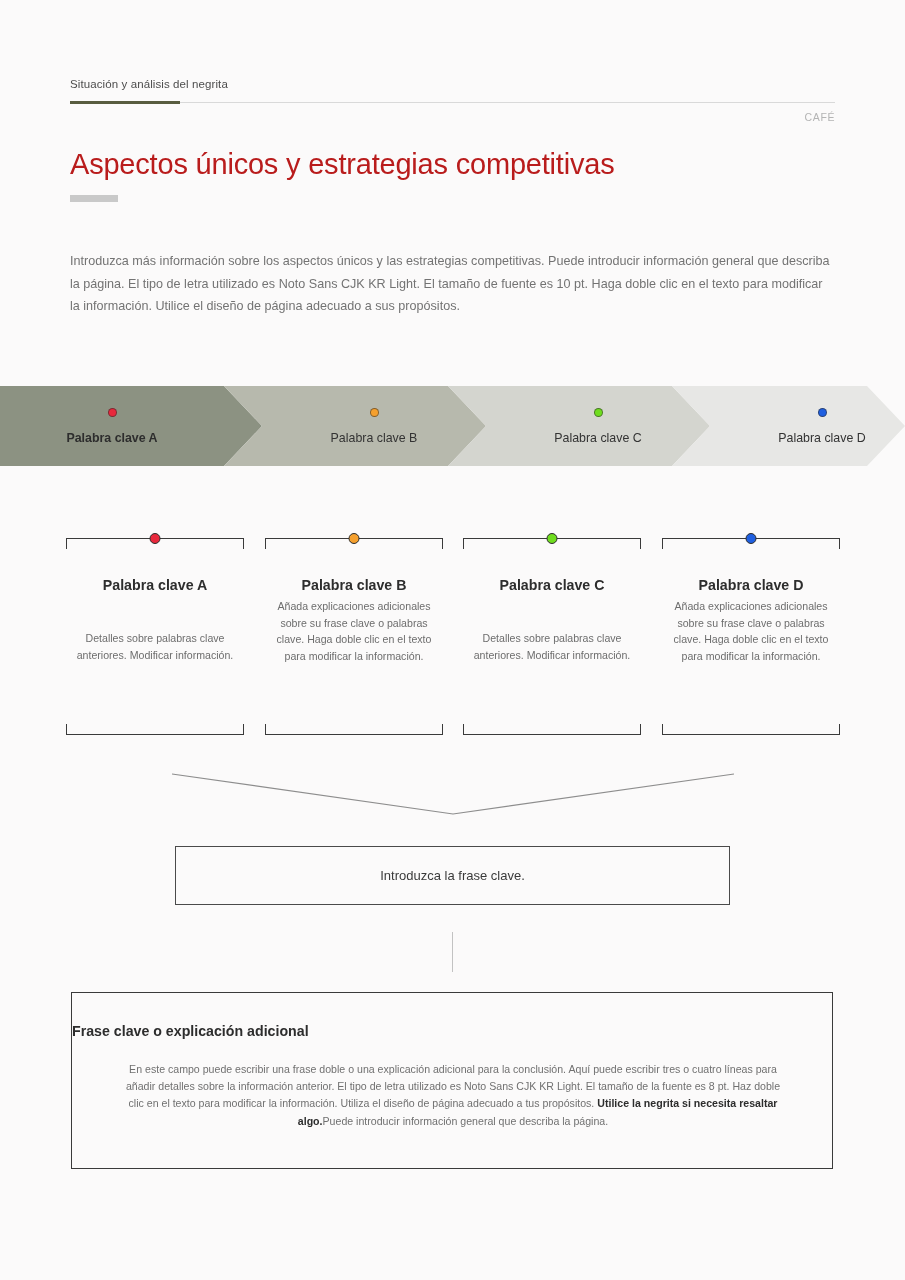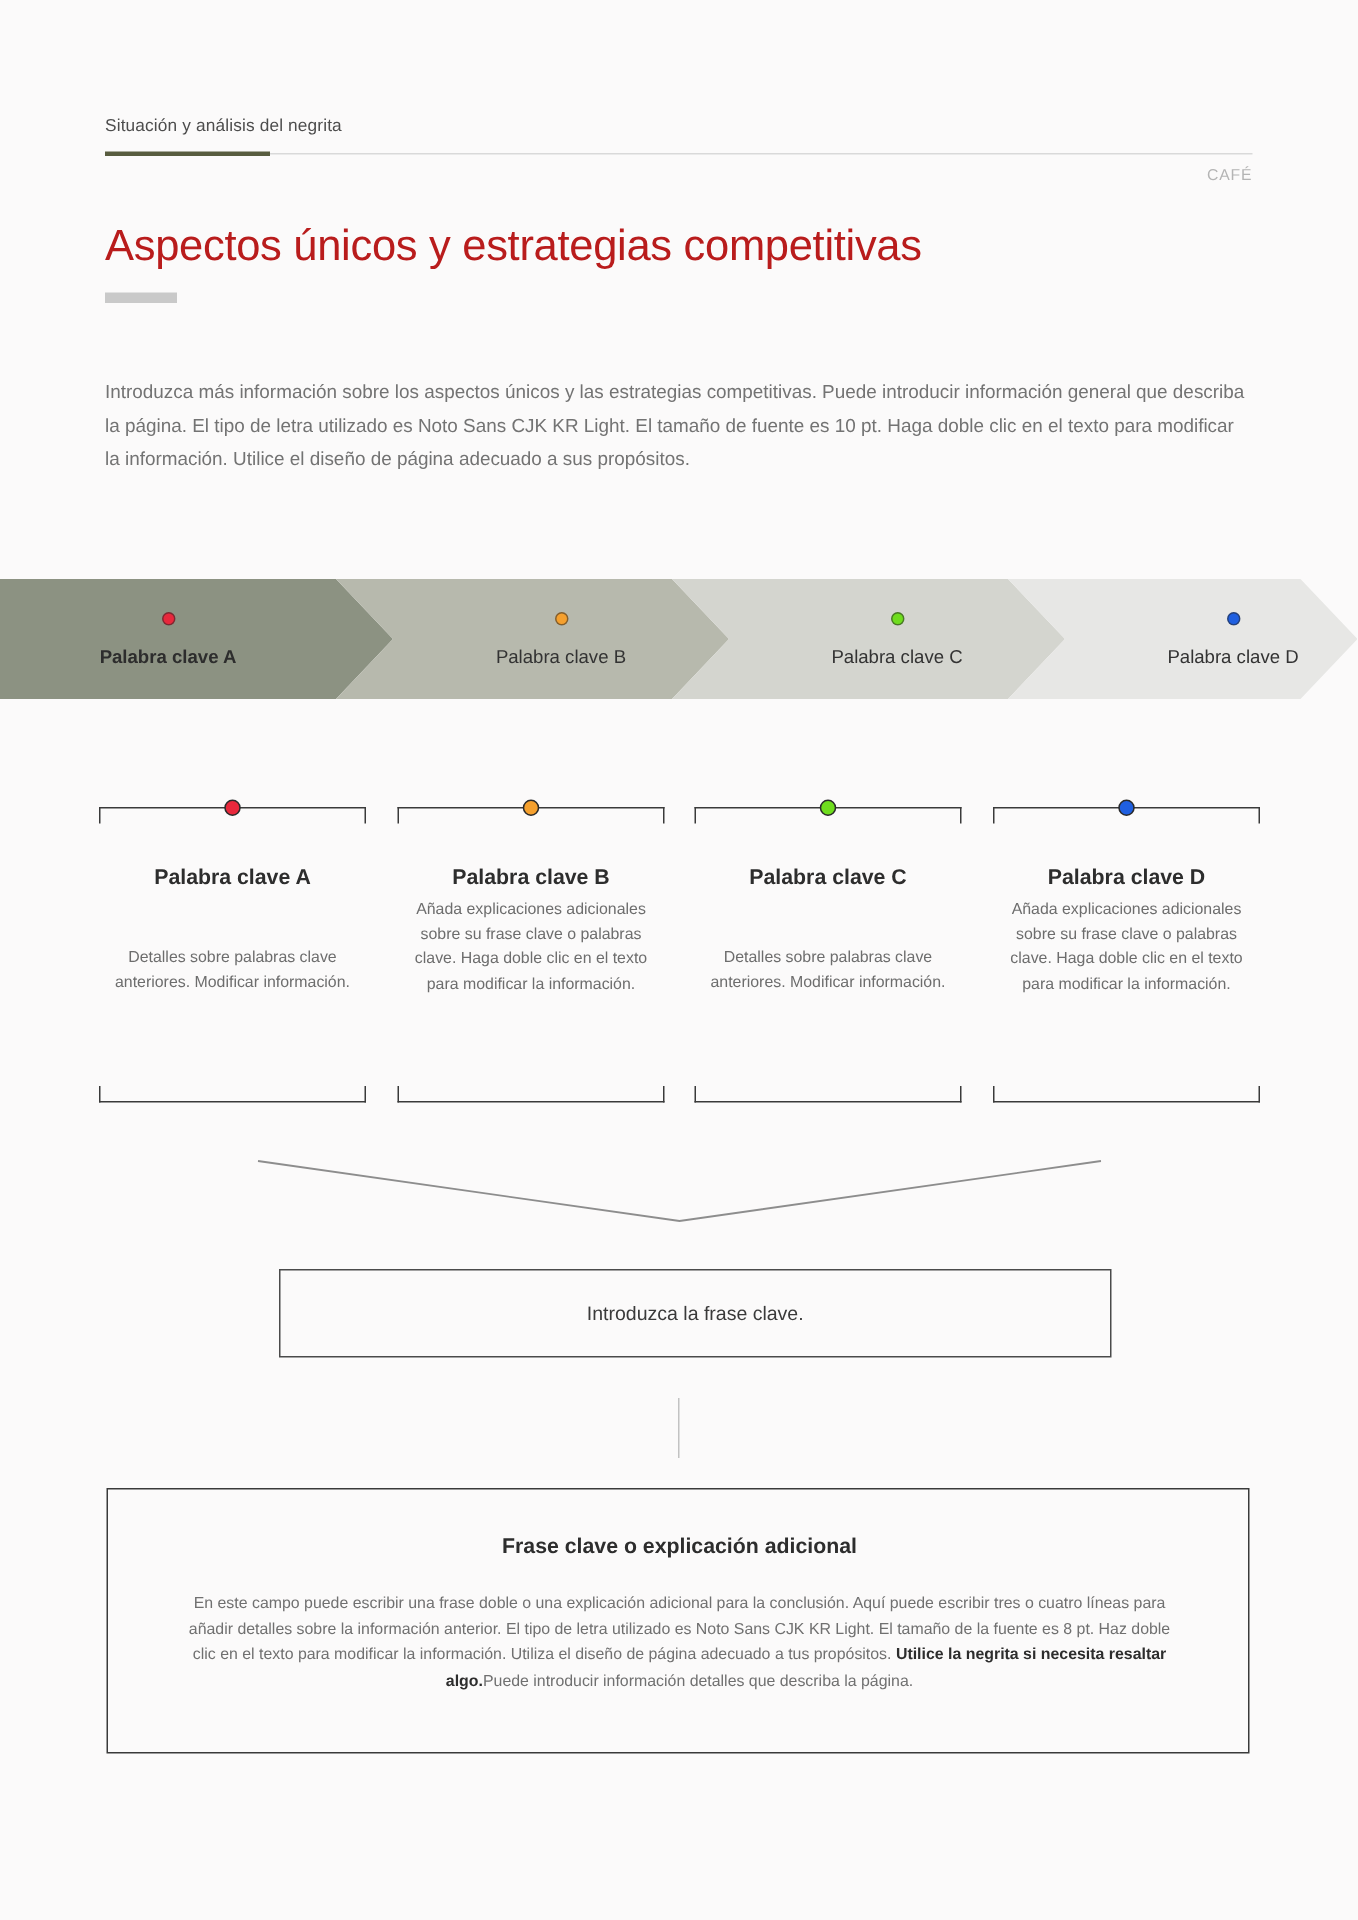--- a/index.html
+++ b/index.html
@@ -230,21 +230,20 @@
     position: absolute;
     left: 175px;
     top: 846px;
     width: 555px;
     height: 59px;
     border: 1.3px solid #4a4a4a;
     background: #fbfafa;
     display: flex;
     align-items: center;
     justify-content: center;
-    margin-left: 11px;
   }
   .phrase-box-text {
     font-size: 13px;
     color: #3a3a3a;
     font-weight: 400;
   }
 
   
   .vtick {
     position: absolute;
@@ -263,21 +262,20 @@
     width: 762px;
     height: 177px;
     border: 1.3px solid #3a3a3a;
     background: #fbfafa;
   }
   .concl-title {
     position: absolute;
     left: 0;
     top: 30px;
     width: 762px;
-    text-align: center;
     font-size: 14.2px;
     font-weight: 700;
     color: #2d2d2d;
   }
   .concl-body {
     position: absolute;
     left: 46px;
     top: 68px;
     width: 670px;
     text-align: center;
@@ -376,17 +374,17 @@
     <span class="phrase-box-text">Introduzca la frase clave.</span>
   </div>
 
   <div class="vtick"></div>
 
   <div class="concl-box">
     <div class="concl-title">Frase clave o explicación adicional</div>
     <div class="concl-body">
       <span>En este campo puede escribir una frase doble o una explicación adicional para la conclusión.</span>
       <span>Aquí puede escribir tres o cuatro líneas para añadir detalles sobre la información anterior. El tipo de letra utilizado es Noto Sans CJK KR Light. El tamaño de la fuente es 8 pt. Haz doble clic en el texto para modificar la información. Utiliza el diseño de página adecuado a tus propósitos.</span>
-      <b>Utilice la negrita si necesita resaltar algo.</b><span>Puede introducir información detalles que describa la página.</span>
+      <b>Utilice la negrita si necesita resaltar algo.</b><span>Puede introducir información general que describa la página.</span>
     </div>
   </div>
 
 </div>
 
 </body></html>

